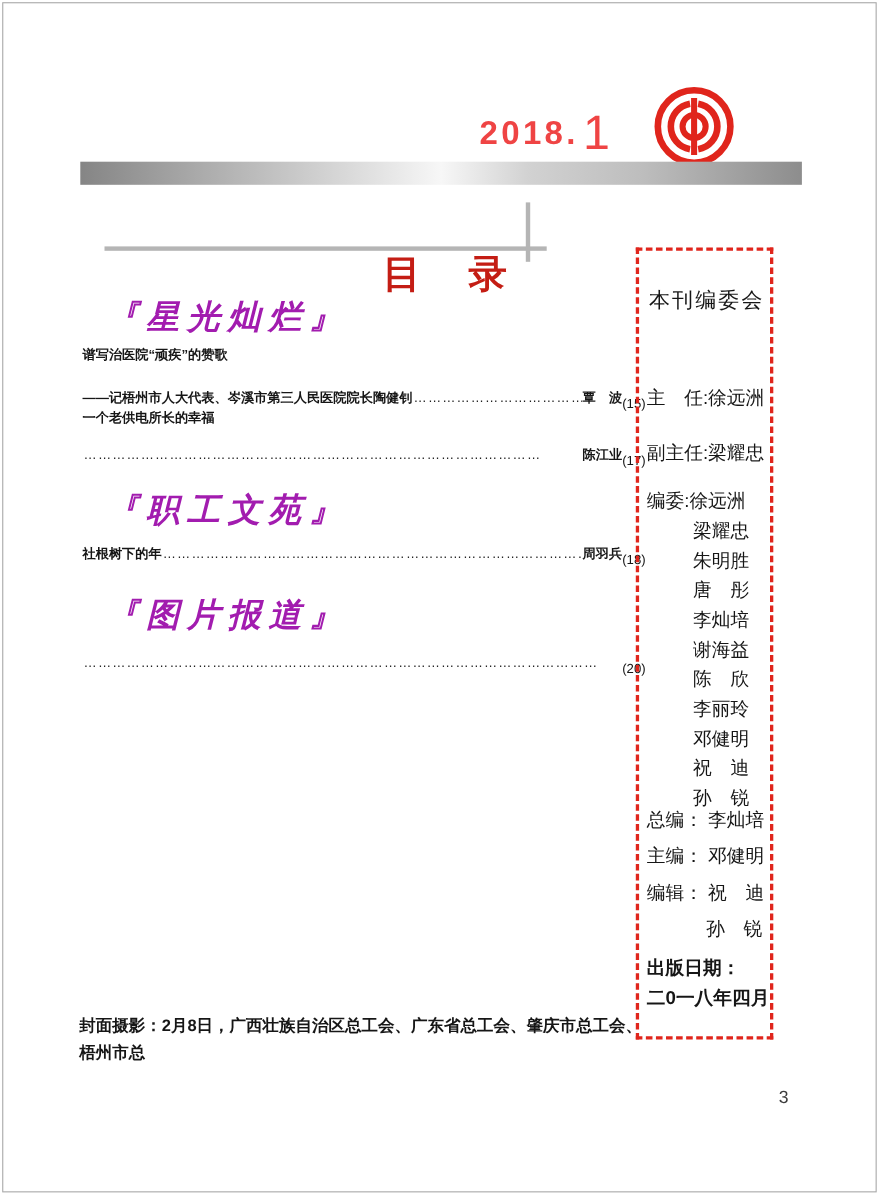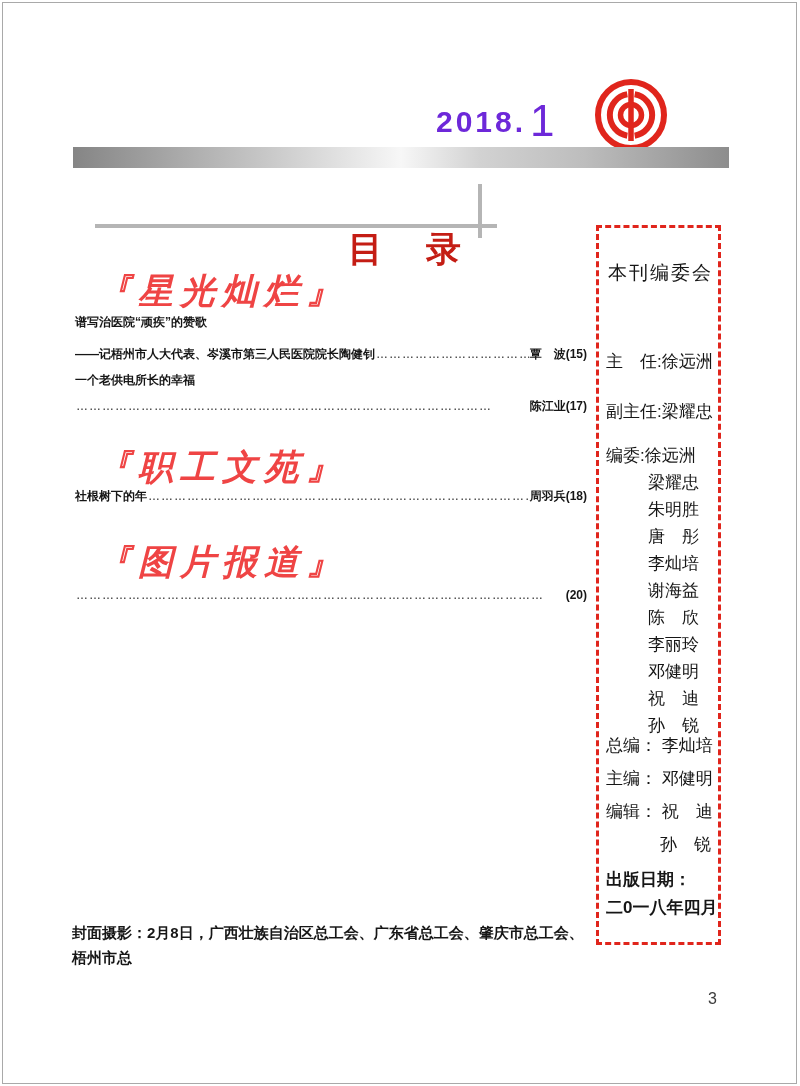--- a/index.html
+++ b/index.html
@@ -3,44 +3,44 @@
 <meta charset="utf-8">
 <style>
   html,body{margin:0;padding:0;}
   body{
     width:800px;height:1086px;position:relative;background:#ffffff;
     font-family:"Liberation Sans",sans-serif;color:#161616;overflow:hidden;
   }
   .page-frame{position:absolute;left:2px;top:2px;right:3px;bottom:2px;border:1px solid #a9a9a9;}
 
   
-  .issue{position:absolute;left:436px;top:96px;color:#6d28d9;white-space:nowrap;}
+  .issue{position:absolute;left:436px;top:96px;color:#ef4444;white-space:nowrap;}
   .issue .year{font-size:30px;font-weight:600;letter-spacing:3px;vertical-align:baseline;}
   .issue .num{font-size:44px;font-weight:500;margin-left:4px;vertical-align:-4px;}
   .logo{position:absolute;left:594px;top:78px;width:74px;height:74px;}
   .grad-bar{position:absolute;left:73px;top:147px;width:656px;height:21px;
     background:linear-gradient(90deg,#858585 0%,#c9c9c9 30%,#f7f7f7 50%,#d2d2d2 62%,#bdbdbd 78%,#8d8d8d 100%);}
 
   
   .contents-title{position:absolute;left:348px;top:180px;font-family:"DejaVu Serif",serif;
     font-weight:bold;font-size:35px;color:#c41d14;letter-spacing:4px;white-space:nowrap;margin-top:46px;}
   .rule-h{position:absolute;left:95px;top:224px;width:402px;height:4px;background:#b5b5b5;}
   .rule-v{position:absolute;left:478px;top:184px;width:4px;height:54px;background:#b5b5b5;}
 
   
   .sec-heading{position:absolute;left:96px;font-family:"DejaVu Serif",serif;font-style:italic;
-    font-weight:bold;font-size:35px;color:#ef4444;letter-spacing:7px;white-space:nowrap;}
+    font-weight:bold;font-size:30px;color:#a21caf;letter-spacing:7px;white-space:nowrap;}
   .toc-line{position:absolute;left:75px;width:512px;display:flex;align-items:center;
     font-size:12px;font-weight:700;white-space:nowrap;line-height:18px;}
   .toc-line .leader{flex:1 1 auto;overflow:hidden;letter-spacing:1px;font-weight:400;color:#222;margin:0 1px;}
   .toc-line .author{flex:0 0 auto;}
-  .toc-line .pageno{flex:0 0 auto;font-weight:700;}
+  .toc-line .pageno{flex:0 0 auto;font-weight:400;margin-top:13px;}
 
   
-  .edit-box{position:absolute;left:596px;top:225px;width:125px;height:720px;box-sizing:border-box;
+  .edit-box{position:absolute;left:578px;top:225px;width:125px;height:720px;box-sizing:border-box;
     border:3px dashed #e0251c;font-size:17px;}
   .eb{position:absolute;left:7px;right:2px;white-space:nowrap;}
   .eb-title{top:32px;font-size:19px;letter-spacing:2px;left:9px;}
   .eb-members span{display:block;height:27px;}
   .eb-bold{font-weight:700;}
 
   
   .cover-caption{position:absolute;left:72px;top:920px;width:520px;font-size:15px;font-weight:700;line-height:25px;}
   .cover-caption .indent{padding-left:70px;}
   .page-number{position:absolute;left:708px;top:990px;font-size:16px;color:#3c3c3c;}

